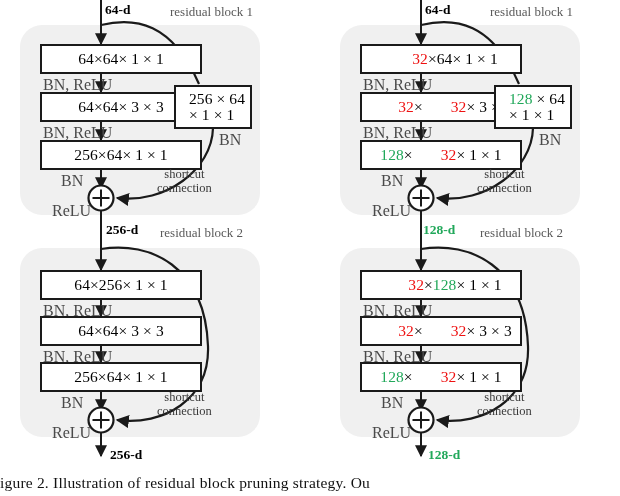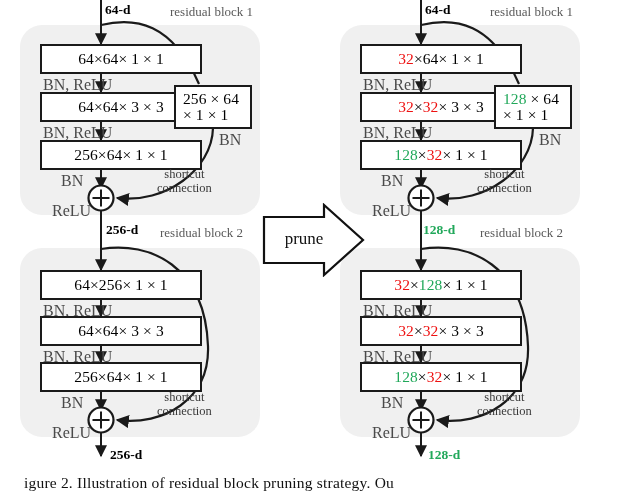--- a/index.html
+++ b/index.html
@@ -13,43 +13,43 @@
 
   
   .blockbg{position:absolute;background:#f0f0f0;border-radius:22px;}
 
   
   .cbox{position:absolute;box-sizing:border-box;background:#ffffff;
         border:2.2px solid #1a1a1a;display:flex;align-items:center;
         justify-content:center;white-space:nowrap;
         font-size:15.5px;line-height:1.05;letter-spacing:.1px;text-align:center;}
   .cbox.two{flex-direction:column;align-items:flex-start;
-            padding-left:7px;justify-content:center;font-size:15.5px;}
+            padding-left:13px;justify-content:center;font-size:15.5px;}
   .cbox .ln{display:block;}
 
   
   .ann{position:absolute;font-size:16px;color:#4a4a4a;white-space:nowrap;
        font-family:"Liberation Serif","DejaVu Serif",serif;}
   
   .dim{position:absolute;font-size:13.5px;white-space:nowrap;font-weight:bold;}
   
   .blabel{position:absolute;font-size:13px;color:#5a5a5a;white-space:nowrap;}
   
   .scnote{position:absolute;font-size:12.5px;color:#3a3a3a;white-space:nowrap;
           text-align:center;line-height:1.15;}
 
   svg.lay{position:absolute;left:0;top:0;width:310px;height:470px;overflow:visible;}
 
-  .red{color:#ee1111;}
+  .red{color:#ee1111;margin-left:28px;}
   .grn{color:#21a85a;}
 
   .caption{position:absolute;left:0;top:474px;width:620px;height:22px;
            font-size:15.5px;color:#111;text-align:justify;white-space:nowrap;
            overflow:hidden;}
-  .caption span{display:inline-block;letter-spacing:.2px;margin-left:24px;}
+  .caption span{display:inline-block;letter-spacing:.2px;}
 
   .prune{position:absolute;left:262px;top:203px;width:104px;height:74px;}
   .prune .plabel{position:absolute;left:13px;top:26px;width:58px;
                  text-align:center;font-size:17px;color:#111;}
 </style>
 </head>
 <body>
 
 <div id="root">
 
@@ -252,24 +252,18 @@
     <div class="ann" style="left:61px;top:394px;">BN</div>
     <div class="ann" style="left:52px;top:424px;">ReLU</div>
     <div class="scnote" style="left:157px;top:390px;">
       <div>shortcut</div>
       <div>connection</div>
     </div>
 
     <div class="dim grn" style="left:108px;top:447px;">128-d</div>
   </div>
 
-  <div class="prune">
-    <svg width="104" height="74">
-      <path d="M2,14 L62,14 L62,2 L101,37 L62,72 L62,60 L2,60 Z" fill="#ffffff" stroke="#111111" stroke-width="2.2" stroke-linejoin="miter"></path>
-    </svg>
-    <div class="plabel">prune</div>
-  </div>
 
   <div class="caption">
     <span>igure 2.  Illustration  of  residual  block  pruning  strategy.     Ou</span>
   </div>
 
 </div>
 
 </body></html>

